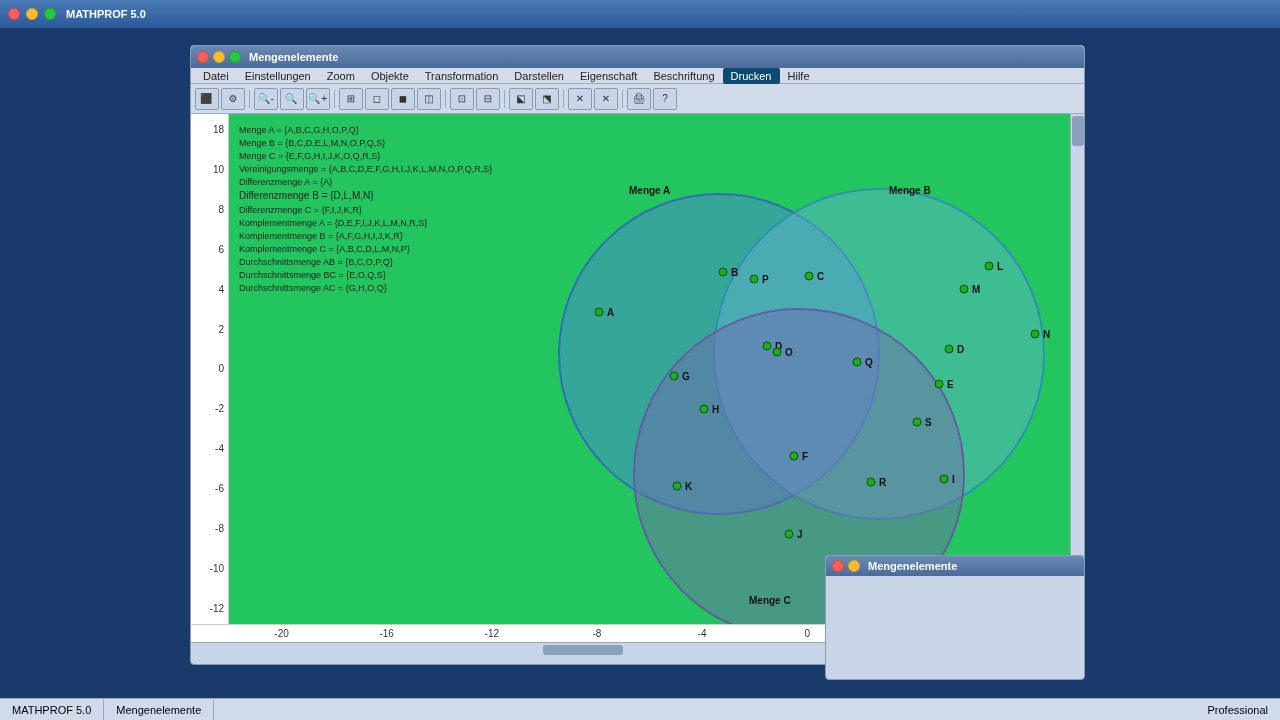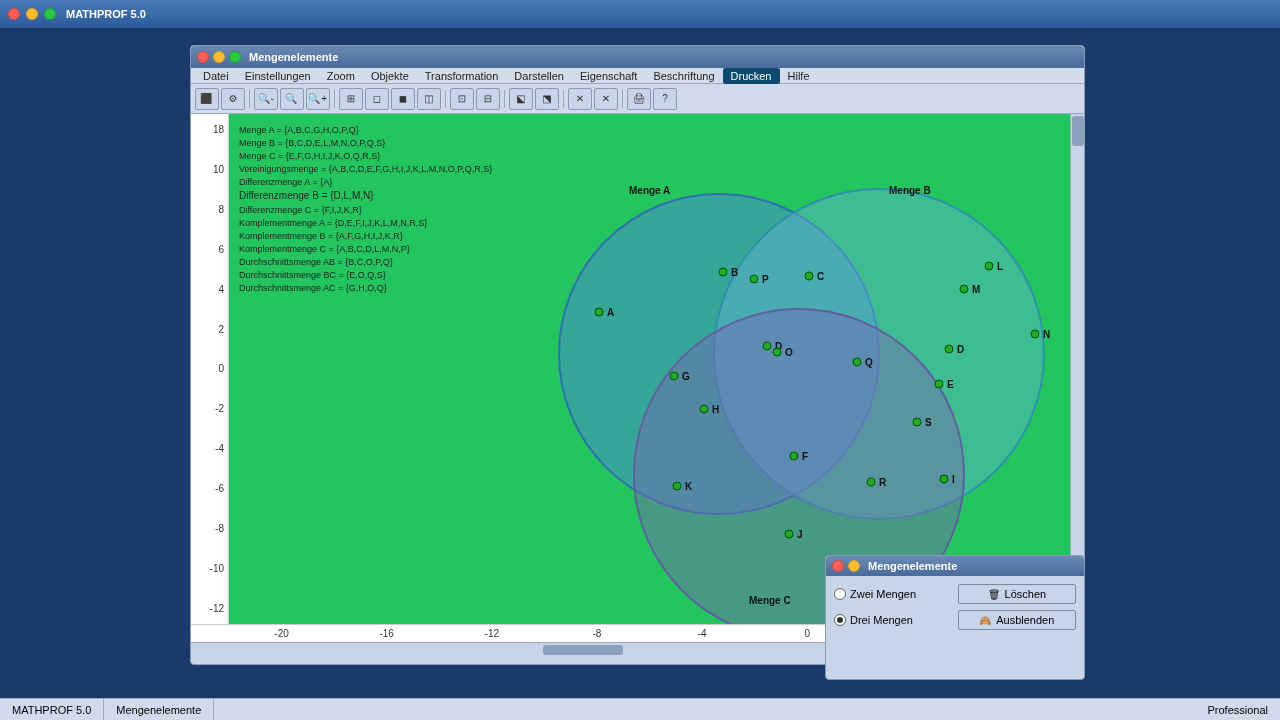--- a/index.html
+++ b/index.html
@@ -470,38 +470,20 @@
     </div>
   </div>
 </div>
 
 <div id="mini-window">
   <div id="mini-window-title">
     <span class="win-btn close"></span>
     <span class="win-btn minimize"></span>
     <span style="color:white; font-size:11px; font-weight:bold; margin-left:4px;">Mengenelemente</span>
   </div>
-  <div id="mini-window-content">
-    <div class="radio-row">
-      <div class="radio-input"></div>
-      <span>Zwei Mengen</span>
-    </div>
-    <button class="mini-btn">
-      <span style="font-size:10px;">🗑</span>
-      <span>Löschen</span>
-    </button>
-    <div class="radio-row">
-      <div class="radio-input selected"></div>
-      <span>Drei Mengen</span>
-    </div>
-    <button class="mini-btn">
-      <span style="font-size:10px;">🙈</span>
-      <span>Ausblenden</span>
-    </button>
-  </div>
 </div>
 
 <div id="status-bar">
   <div class="status-item">
     <span>MATHPROF 5.0</span>
   </div>
   <div class="status-item">
     <span>Mengenelemente</span>
   </div>
   <div class="status-spacer"></div>

